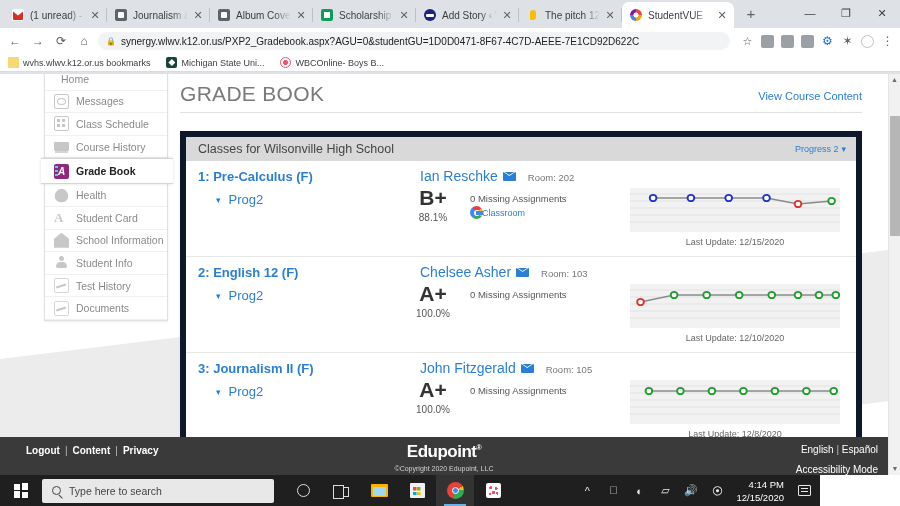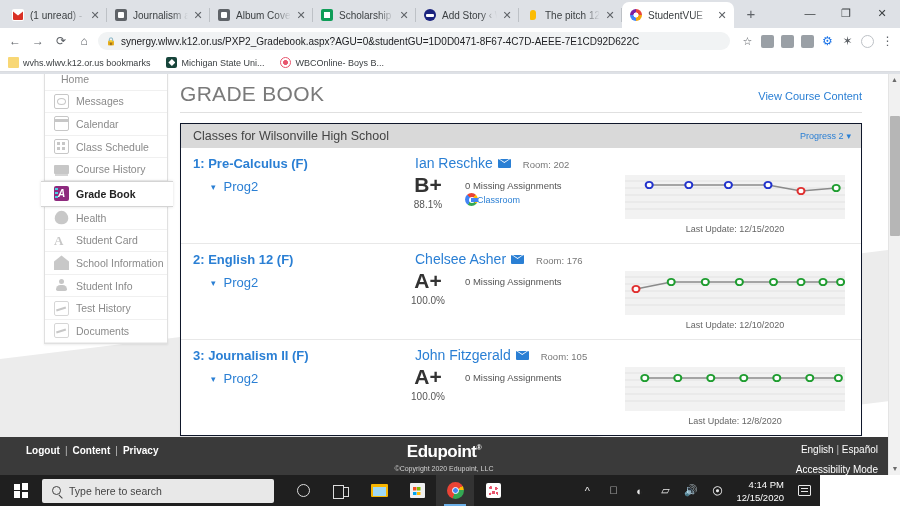--- a/index.html
+++ b/index.html
@@ -242,22 +242,22 @@
     display: flex; align-items: flex-end; justify-content: space-between;
     padding: 8px 18px 0 12px;
   }
   .gb-title {
     font-size: 21px; color: #7a7a7a; letter-spacing: .3px; font-weight: normal;
   }
   .gb-link { font-size: 11px; color: #2a7fd4; padding-bottom: 4px; }
   .gb-rule { margin: 6px 18px 0 12px; border-top: 1px solid #e0e0e0; }
 
   .classes-card {
-    margin: 10px 18px 0 12px; background: #7f1d1d;
-    border: 1px solid #0f172a; box-shadow: 0 1px 2px rgba(0,0,0,.06);
+    margin: 18px 18px 0 12px; background: #7f1d1d;
+    border: 6px solid #0f172a; box-shadow: 0 1px 2px rgba(0,0,0,.06);
   }
   .card-head {
     background: #d9d9d9; height: 24px; display: flex; align-items: center;
     justify-content: space-between; padding: 0 10px 0 12px;
   }
   .card-head-title { font-size: 12.5px; color: #444; }
   .progress-sel { font-size: 9px; color: #2a7fd4; display: flex; align-items: center; gap: 3px; }
 
   .class-row { border-bottom: 1px solid #e8e8e8; background: #fff; }
   .class-row:last-child { border-bottom: none; }
@@ -544,24 +544,20 @@
     <div class="deco-band"></div>
     <div class="deco-band2"></div>
 
     <div class="sidenav">
       <div class="nav-item first">
         <span>Home</span>
       </div>
       <div class="nav-item">
         <span class="nav-ico ni-mail"></span>
         <span>Messages</span>
-      </div>
-      <div class="nav-item">
-        <span class="nav-ico ni-cal"></span>
-        <span>Calendar</span>
       </div>
       <div class="nav-item">
         <span class="nav-ico ni-sched"></span>
         <span>Class Schedule</span>
       </div>
       <div class="nav-item">
         <span class="nav-ico">
             <span class="ni-books" style="display:block"></span>
           </span>
         <span>Course History</span>
@@ -657,21 +653,21 @@
           </div>
         </div>
 
         <div class="class-row">
           <div class="cr-top">
             <span class="cr-name">2: English 12 (F)</span>
             <span class="cr-teacher">
               <span>Chelsee Asher</span>
               <span class="mail-ico"></span>
             </span>
-            <span class="cr-room">Room: 176</span>
+            <span class="cr-room">Room: 103</span>
           </div>
           <div class="cr-body">
             <div class="cr-prog">
               <span class="caret">▾</span>
               <span>Prog2</span>
             </div>
             <div class="cr-grade">
               <div class="grade-letter">A+</div>
               <div class="grade-pct">100.0%</div>
             </div>

